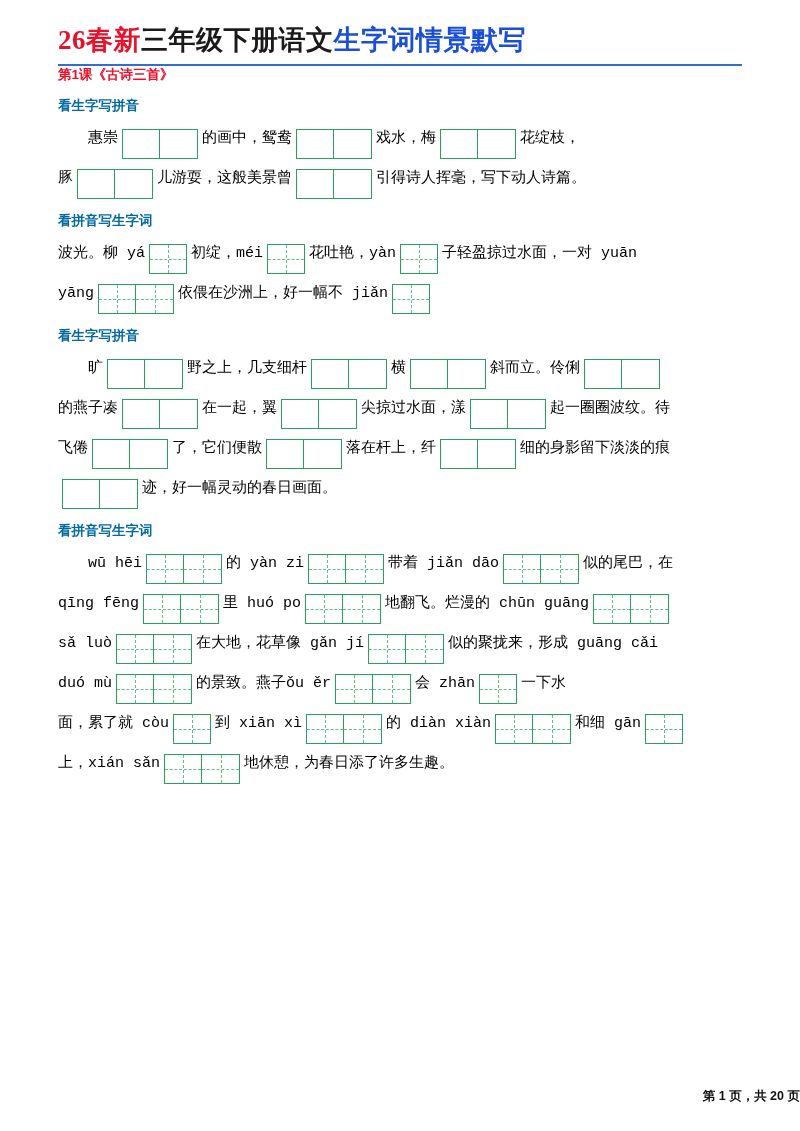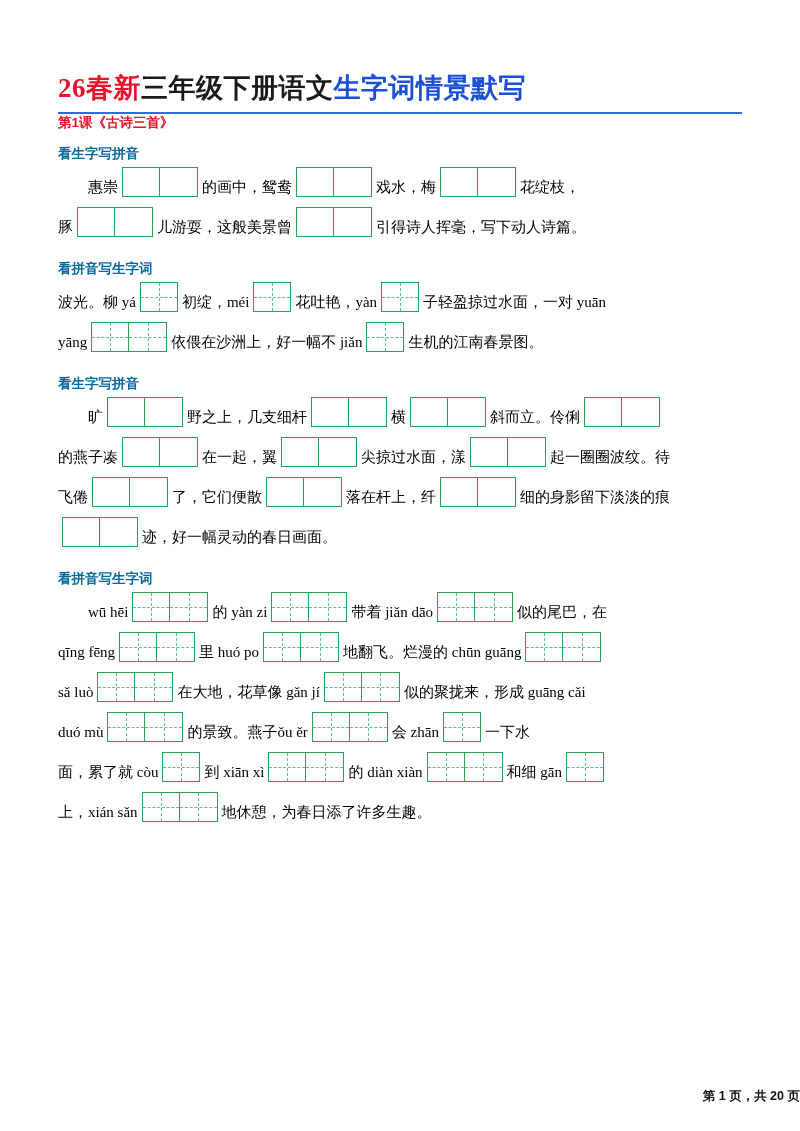--- a/index.html
+++ b/index.html
@@ -15,21 +15,21 @@
   }
   .page {
     position: relative;
     width: 800px;
     height: 1131px;
     padding: 0 58px;
   }
 
   
   .title-block {
-    padding-top: 72px;
+    padding-top: 24px;
   }
   .title {
     font-size: 27px;
     font-weight: bold;
     letter-spacing: 0.5px;
     white-space: nowrap;
     line-height: 1.25;
   }
   .title .seg-red { color: #e8102a; }
   .title .seg-dark { color: #1a1a1a; }
@@ -57,24 +57,25 @@
     font-family: "Liberation Sans", sans-serif;
   }
 
   
   .ex {
     font-size: 15px;
     line-height: 40px;
   }
   .ex .line {
     display: flex;
-    align-items: flex-start;
+    align-items: flex-end;
     flex-wrap: nowrap;
     min-height: 40px;
     white-space: nowrap;
+    font-family: Liberation Mono, monospace;
   }
   .ex .indent { display: inline-block; width: 30px; }
   .txt { white-space: pre; }
 
   
   .boxes {
     display: inline-flex;
     vertical-align: middle;
     margin: 0 4px;
   }
@@ -206,21 +207,20 @@
         <div class="line">
           <span class="txt">yāng</span>
           <span class="boxes">
             <span class="cell"></span>
             <span class="cell"></span>
           </span>
           <span class="txt">依偎在沙洲上，好一幅不 jiǎn</span>
           <span class="boxes">
             <span class="cell"></span>
           </span>
-          <span class="txt">生机的江南春景图。</span>
         </div>
       </div>
       <div class="sub-head">看生字写拼音</div>
       <div class="ex">
         <div class="line">
           <span class="indent"></span>
           <span class="txt">旷</span>
           <span class="boxes plain">
             <span class="cell"></span>
             <span class="cell"></span>

